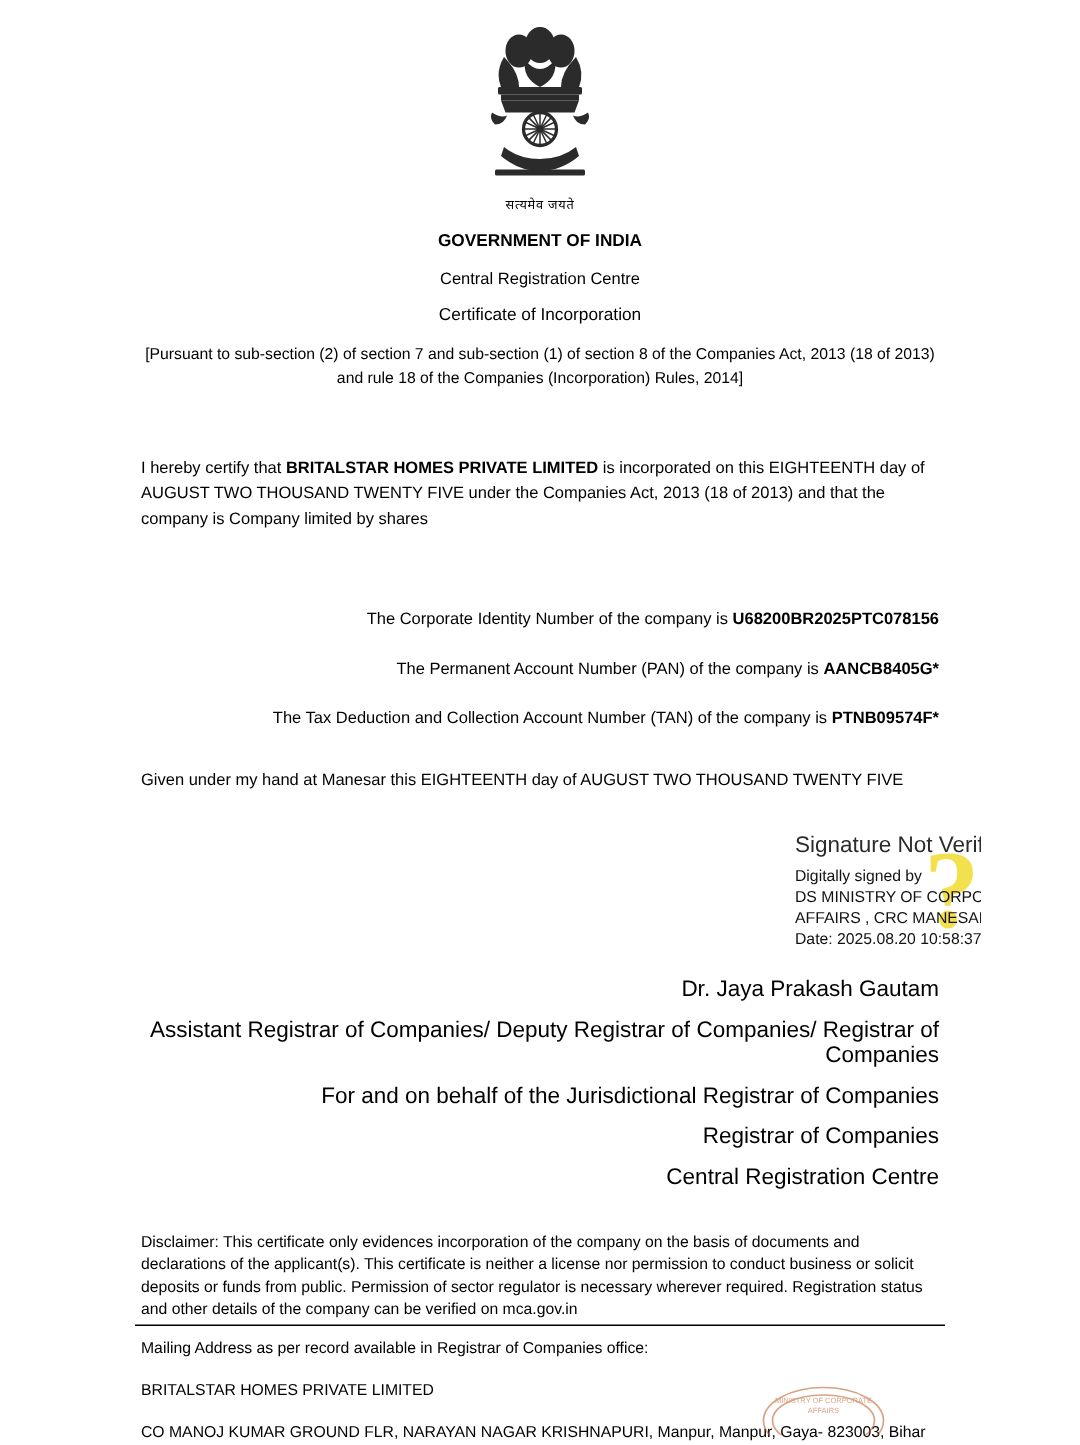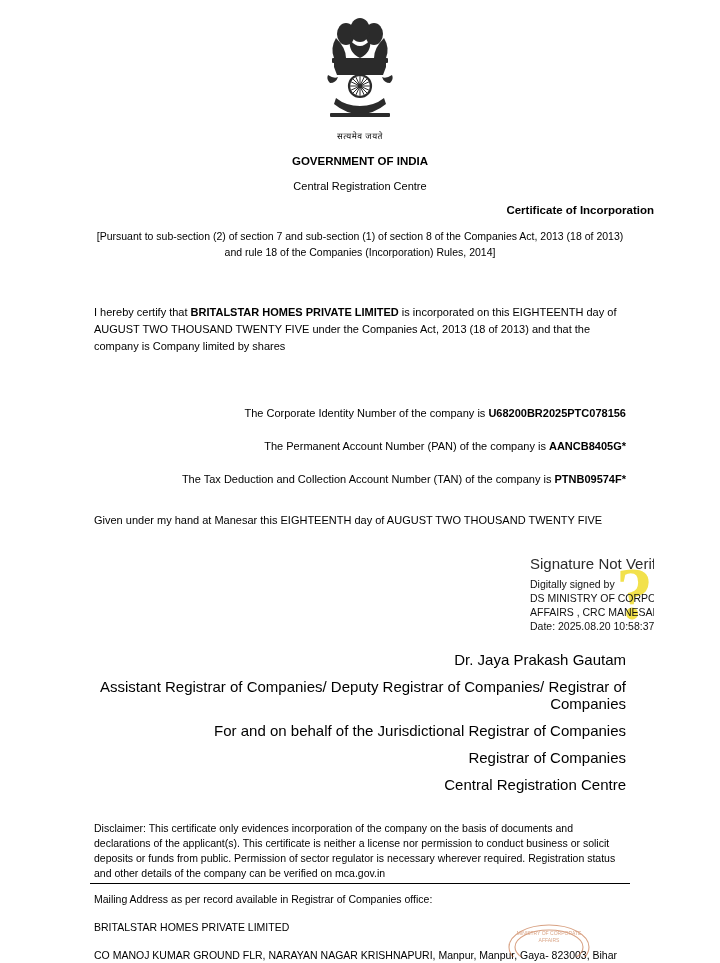--- a/index.html
+++ b/index.html
@@ -46,23 +46,22 @@
     font-size: 11.5px;
     font-weight: bold;
     line-height: 16px;
   }
   .crc-line {
     font-size: 11px;
     margin-top: 11px;
   }
   .cert-title {
     font-size: 11.5px;
-    font-weight: bold;
+    font-weight: normal;
     margin-top: 12px;
-    text-align: right;
   }
   .pursuant {
     font-size: 10.5px;
     line-height: 16px;
     margin-top: 12px;
     padding: 0 28px;
     text-align: center;
   }
   .body-text {
     font-size: 11px;

